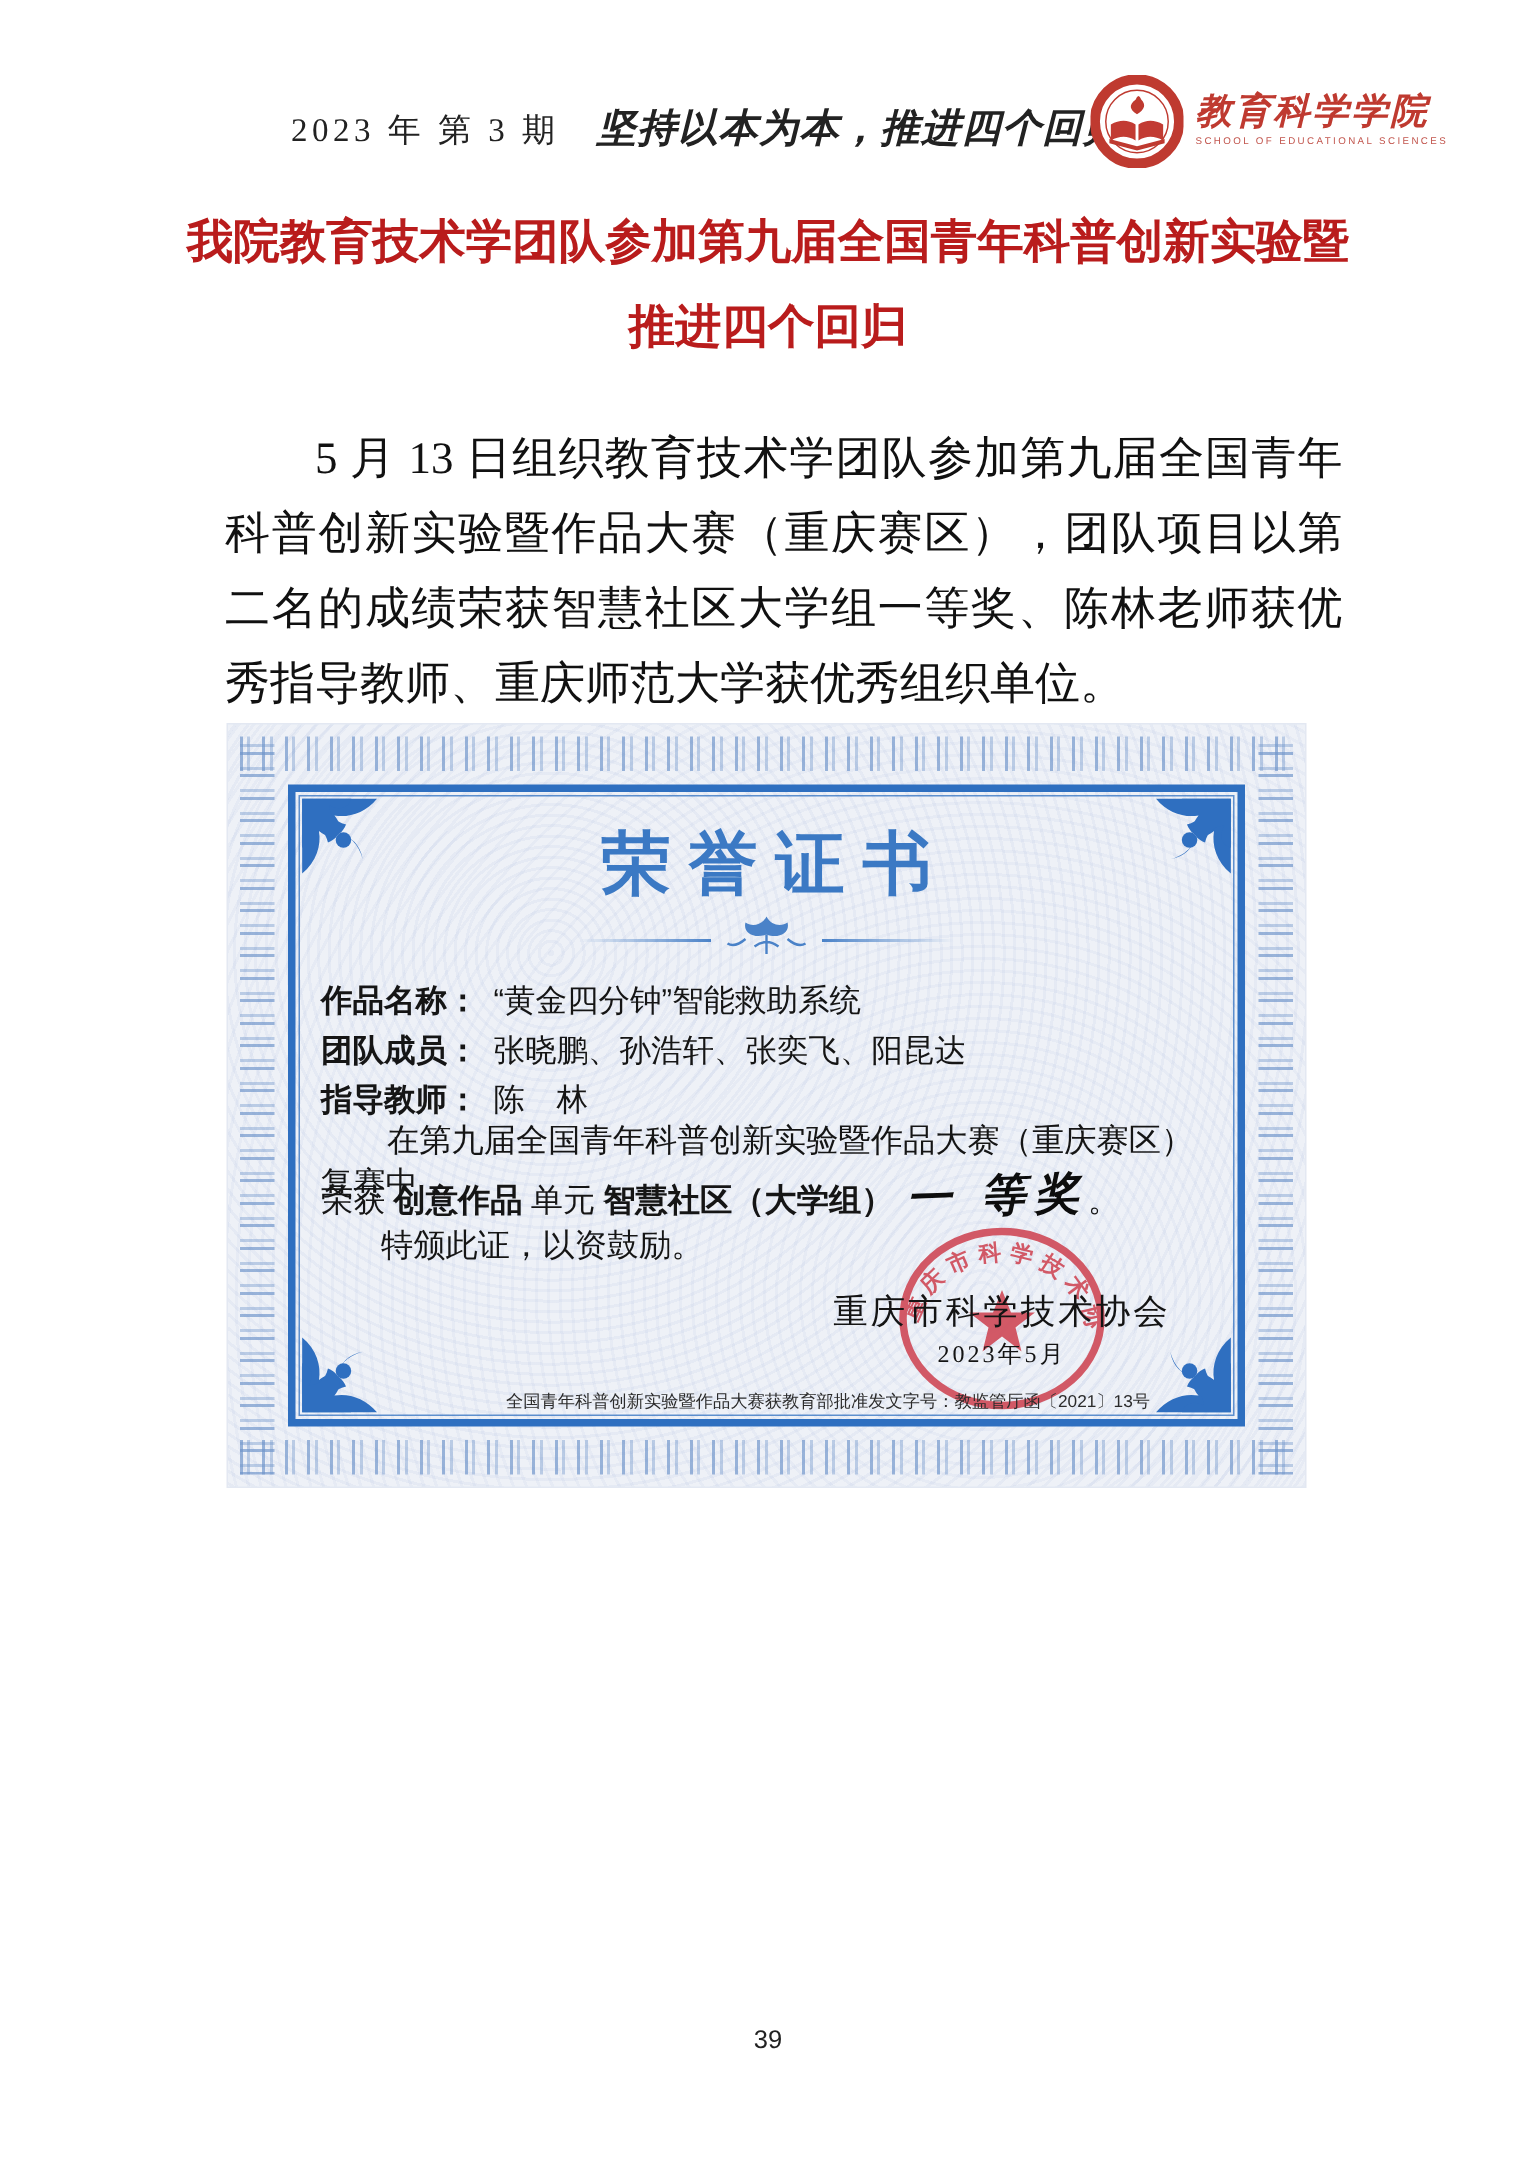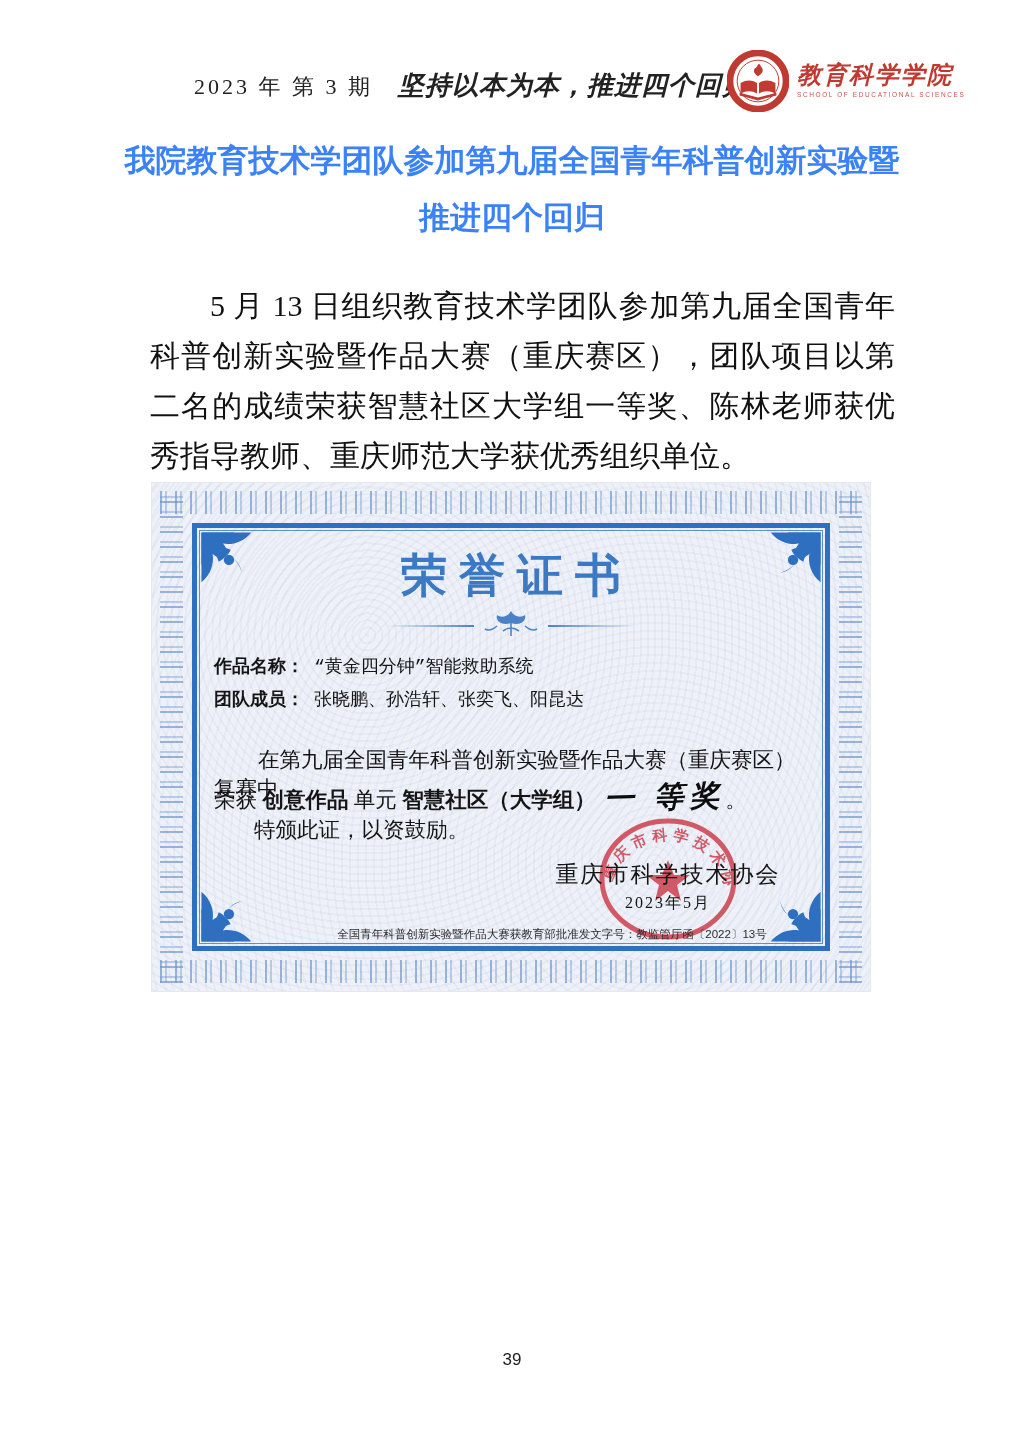--- a/index.html
+++ b/index.html
@@ -10,21 +10,21 @@
   
   .hdr-issue{position:absolute;left:194px;top:72px;font-size:22px;letter-spacing:3px;color:#222;text-align:right;}
   .hdr-slogan{position:absolute;left:398px;top:68px;font-size:26px;font-style:italic;font-weight:600;letter-spacing:1px;color:#222;}
   .hdr-logo{position:absolute;left:727px;top:50px;display:flex;align-items:center;gap:8px;}
   .hdr-logo svg{display:block;}
   .hdr-logo-text{display:flex;flex-direction:column;line-height:1;}
   .hdr-logo-cn{font-size:24px;font-weight:bold;font-style:italic;color:#bf3a30;letter-spacing:2px;font-family:"Liberation Serif",serif;}
   .hdr-logo-en{font-size:6.5px;color:#c2564e;letter-spacing:1.6px;margin-top:5px;font-family:"Liberation Sans",sans-serif;}
   
   .art-title{position:absolute;left:0;width:1024px;top:132px;text-align:center;
-    font-size:31px;font-weight:bold;line-height:57px;color:#3b82f6;}
+    font-size:31px;font-weight:bold;line-height:57px;color:#b91c1c;}
   .art-body{position:absolute;left:150px;width:745px;top:281px;font-size:30px;line-height:50px;
     text-align:justify;text-indent:60px;color:#111;}
   
   .cert{position:absolute;left:152px;top:483px;width:718px;height:508px;background:#eef1f7;
     box-shadow:0 0 0 1px #e3e8f2;
     background-image:
       repeating-radial-gradient(circle at 30% 30%, rgba(150,170,215,0.10) 0 2px, rgba(0,0,0,0) 2px 7px),
       repeating-radial-gradient(circle at 70% 75%, rgba(150,170,215,0.09) 0 2px, rgba(0,0,0,0) 2px 8px);}
   .motif{position:absolute;opacity:.9;}
   .motif.h{left:8px;right:8px;height:23px;
@@ -42,22 +42,22 @@
   .corner.tr{right:46px;top:46px;transform:rotate(90deg);}
   .corner.br{right:46px;bottom:46px;transform:rotate(180deg);}
   .corner.bl{left:46px;bottom:46px;transform:rotate(270deg);}
   .cert-title{position:absolute;left:0;width:718px;top:62px;text-align:center;
     font-size:46px;font-weight:bold;color:#3b79c4;letter-spacing:12px;text-indent:12px;
     font-family:"Liberation Serif",serif;}
   .cert-flourish{position:absolute;left:0;width:718px;top:126px;display:flex;justify-content:center;align-items:center;gap:10px;}
   .fl-line{width:88px;height:2px;}
   .fl-line.left{background:linear-gradient(90deg, rgba(74,130,200,0), #4a82c8);}
   .fl-line.right{background:linear-gradient(270deg, rgba(74,130,200,0), #4a82c8);}
-  .cert-fields{position:absolute;left:62px;top:168px;font-family:Liberation Mono, monospace;
-    font-size:18px;line-height:33px;color:#151515;}
+  .cert-fields{position:absolute;left:62px;top:168px;font-family:Liberation Sans, sans-serif;
+    font-size:21px;line-height:33px;color:#151515;}
   .cert-fields .lbl{font-weight:bold;margin-right:10px;}
   .cert-line1{position:absolute;left:62px;width:600px;top:262px;font-size:21.5px;color:#151515;text-indent:44px;}
   .cert-line2{position:absolute;left:62px;width:620px;top:294px;font-size:21.5px;color:#151515;}
   .cert-line2 .bold-sans{font-family:"Liberation Sans",sans-serif;font-weight:bold;}
   .cert-line2 .grade{display:inline-block;font-size:30px;font-weight:bold;font-style:italic;
     letter-spacing:6px;transform:rotate(-2deg);margin-left:8px;color:#0d0d0d;}
   .cert-line3{position:absolute;left:62px;width:400px;top:332px;font-size:21.5px;color:#151515;text-indent:40px;}
   .seal{position:absolute;left:441px;top:321px;width:150px;height:150px;opacity:.88;}
   .cert-signer{position:absolute;left:356px;width:320px;top:376px;text-align:center;
     font-size:23px;color:#141414;letter-spacing:2px;}
@@ -154,20 +154,23 @@
       <span class="fl-line right"></span>
     </div>
 
     <div class="cert-fields">
       <div>
         <span class="lbl">作品名称：</span><span>“黄金四分钟”智能救助系统</span>
       </div>
       <div>
         <span class="lbl">团队成员：</span><span>张晓鹏、孙浩轩、张奕飞、阳昆达</span>
       </div>
+      <div>
+        <span class="lbl">指导教师：</span><span>陈　林</span>
+      </div>
     </div>
 
     <div class="cert-line1">在第九届全国青年科普创新实验暨作品大赛（重庆赛区）复赛中，</div>
 
     <div class="cert-line2">
       <span>荣获 </span><span class="bold-sans">创意作品</span><span> 单元 </span><span class="bold-sans">智慧社区（大学组）</span><span class="grade">一 等奖</span><span>。</span>
     </div>
 
     <div class="cert-line3">特颁此证，以资鼓励。</div>
 
@@ -177,17 +180,17 @@
       </defs>
       <ellipse cx="75" cy="75" rx="66" ry="58" fill="none" stroke="#cf4553" stroke-width="5"></ellipse>
       <polygon points="75,56 81,71 97,71 84,81 88,97 75,87 62,97 66,81 53,71 69,71" fill="#cf4553"></polygon>
       <text font-size="15" fill="#cf4553" letter-spacing="5" font-weight="bold">
         <textPath href="#sealArc" startOffset="6%">重庆市科学技术协会</textPath>
       </text>
     </svg>
 
     <div class="cert-signer">重庆市科学技术协会</div>
     <div class="cert-date">2023年5月</div>
-    <div class="cert-fineprint">全国青年科普创新实验暨作品大赛获教育部批准发文字号：教监管厅函〔2022〕13号</div>
+    <div class="cert-fineprint">全国青年科普创新实验暨作品大赛获教育部批准发文字号：教监管厅函〔2021〕13号</div>
   </div>
 
   <div class="pagenum">39</div>
 </div>
 
 </body></html>

